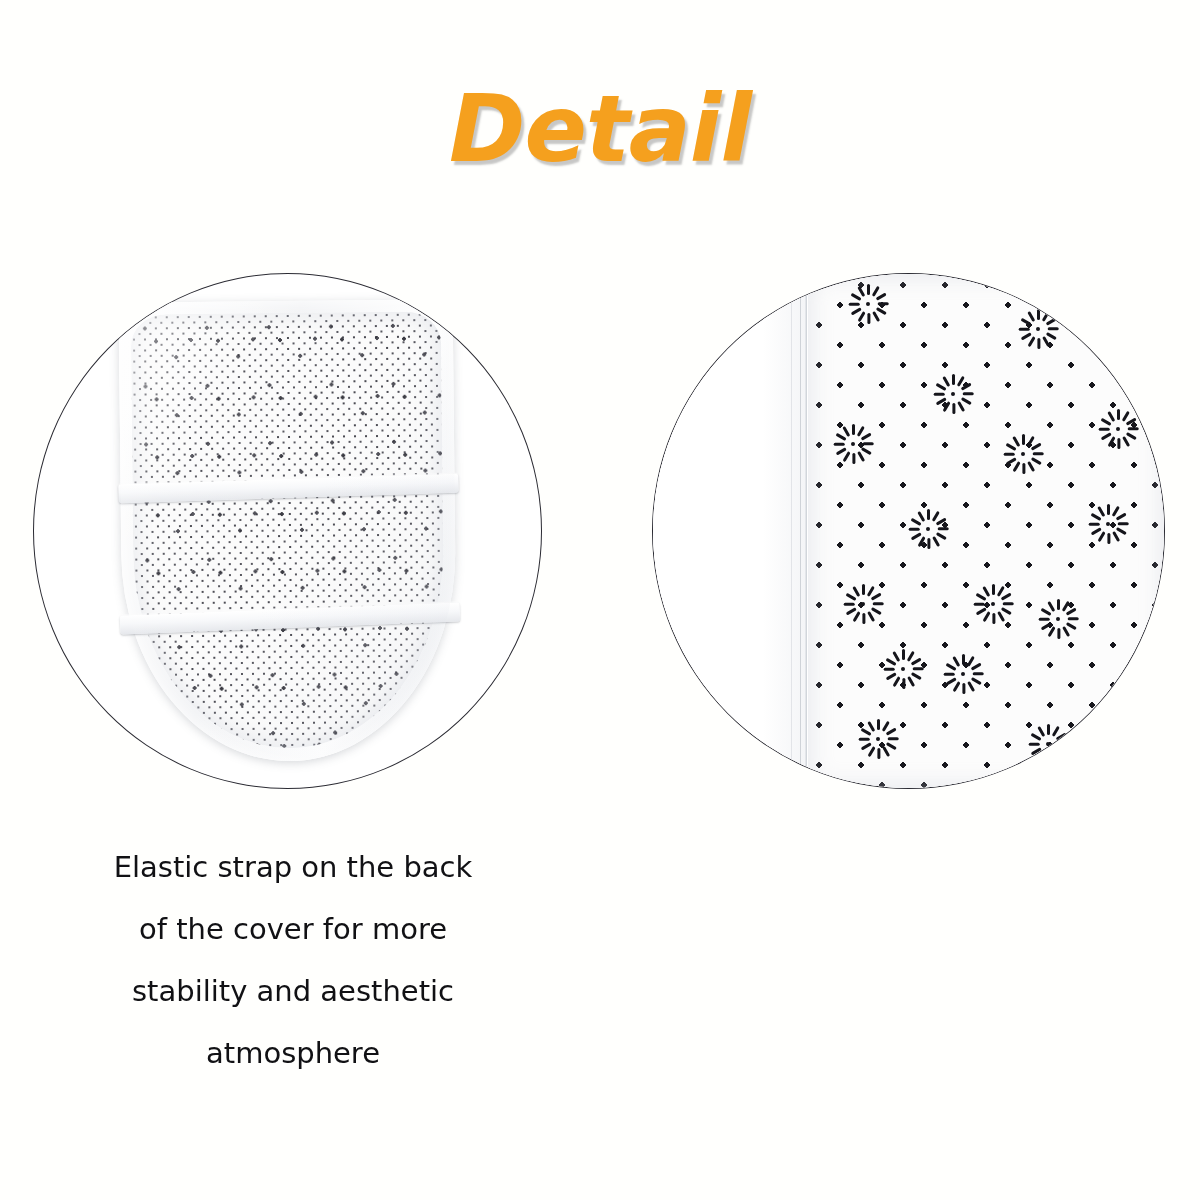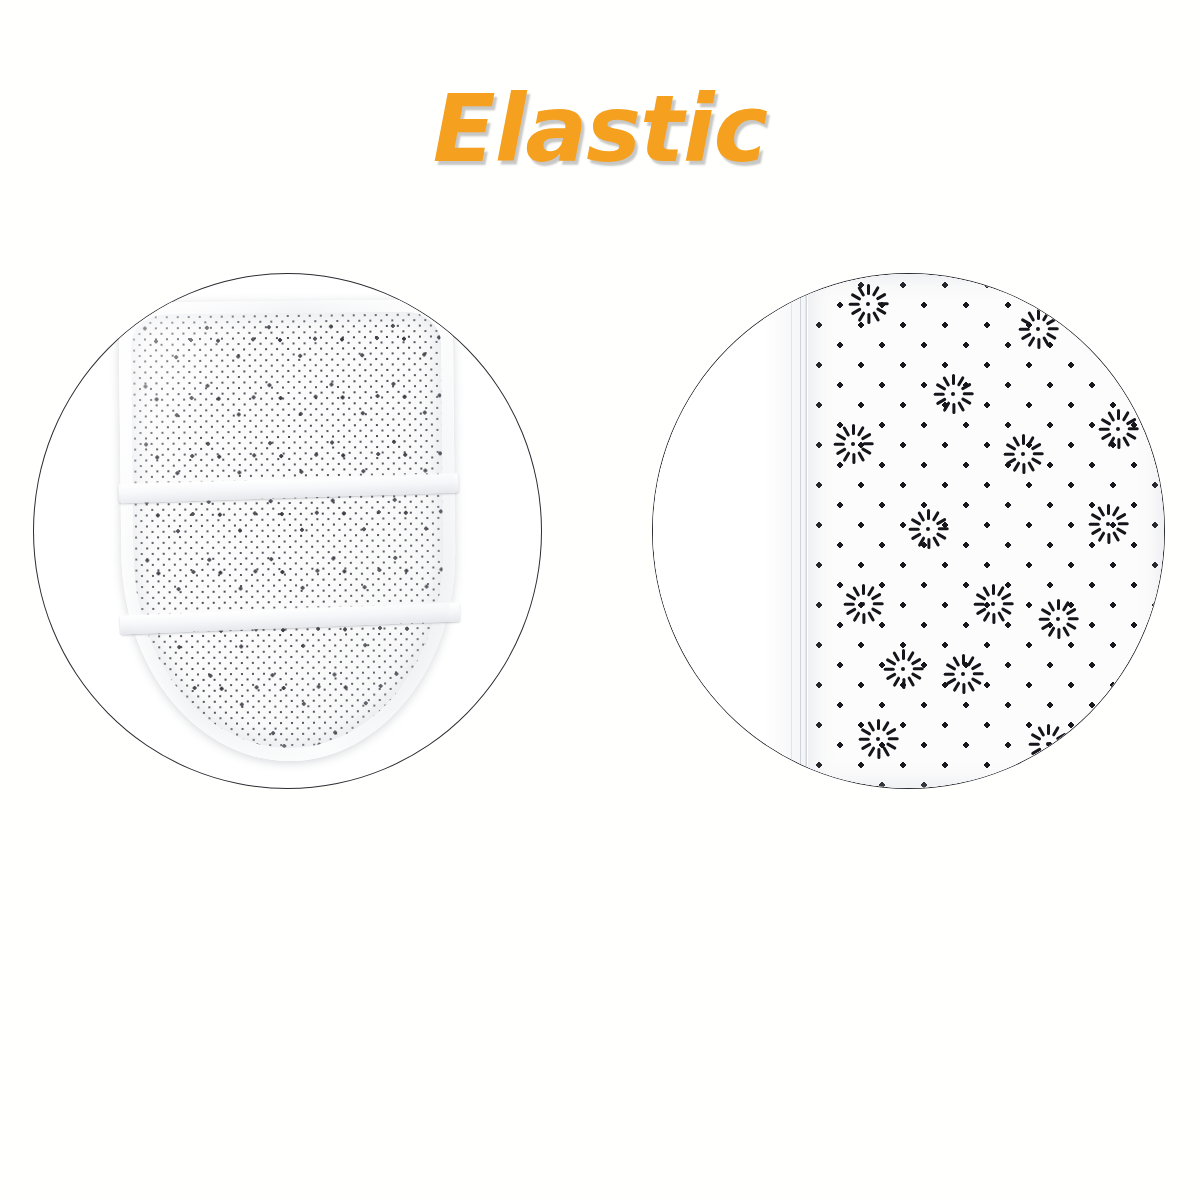--- a/index.html
+++ b/index.html
@@ -225,38 +225,42 @@
   }
   .caption-left {
     left: 43px;
     top: 836px;
     width: 500px;
   }
 </style>
 </head>
 <body>
 
-<div class="page-title">Elastic</div>
+<div class="page-title">Detail</div>
 
 <div class="panels">
 
   <div class="panel panel-left">
 
     <div class="circle-frame circle-left">
 
       <div class="seat-wrap">
         <div class="seat-edge"></div>
         <div class="seat-body"></div>
         <div class="strap strap-1"></div>
         <div class="strap strap-2"></div>
         <div class="seat-sheen"></div>
       </div>
 
     </div>
 
+    <div class="caption caption-left">Elastic strap on the back
+of the cover for more
+stability and aesthetic
+atmosphere</div>
 
   </div>
 
   <div class="panel panel-right">
 
     <div class="circle-frame circle-right">
 
       <div class="fabric">
         <div class="fabric-margin"></div>
         <div class="seam seam-a"></div>

